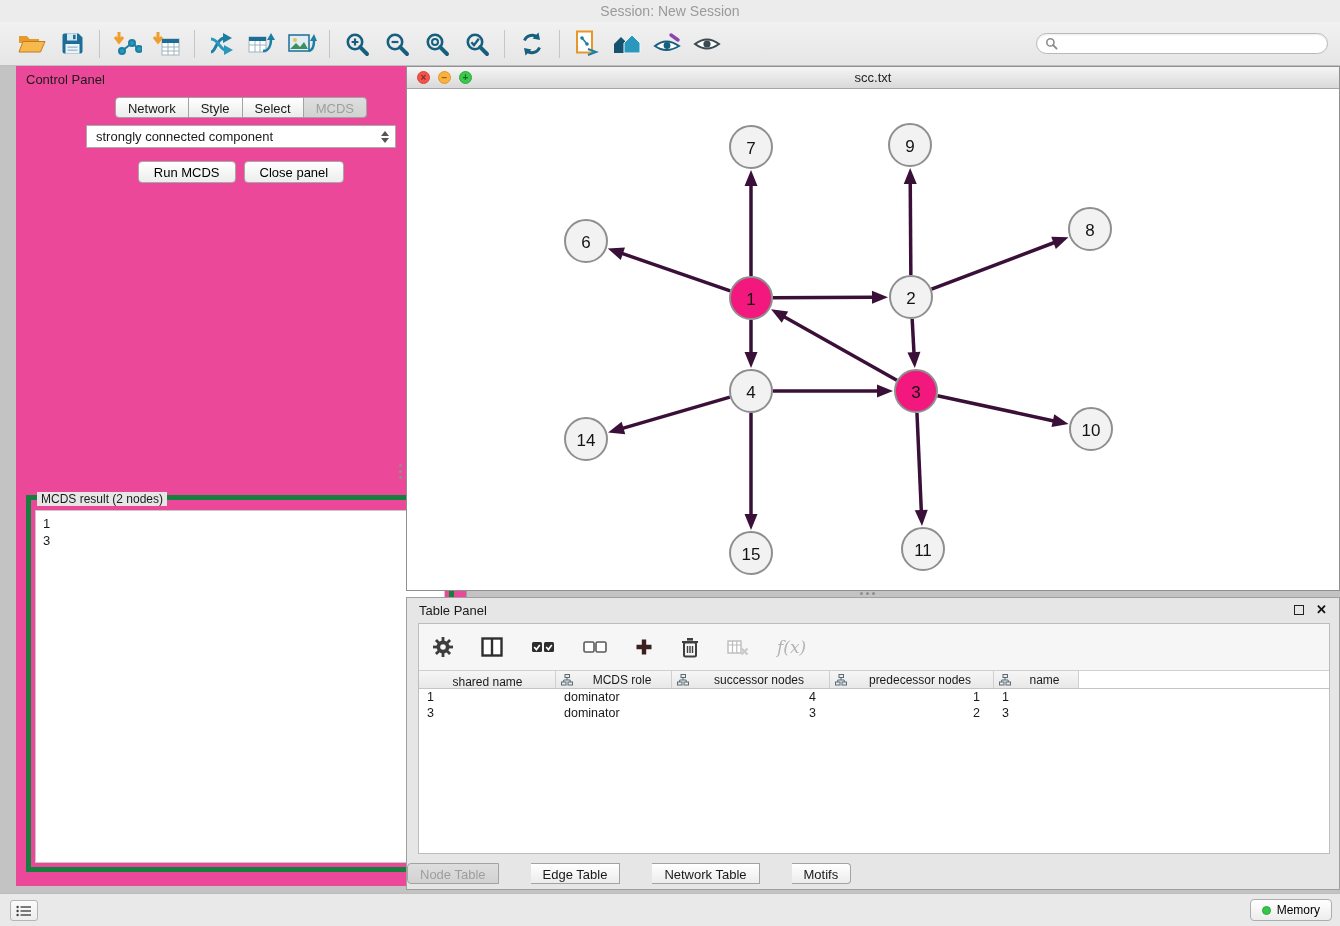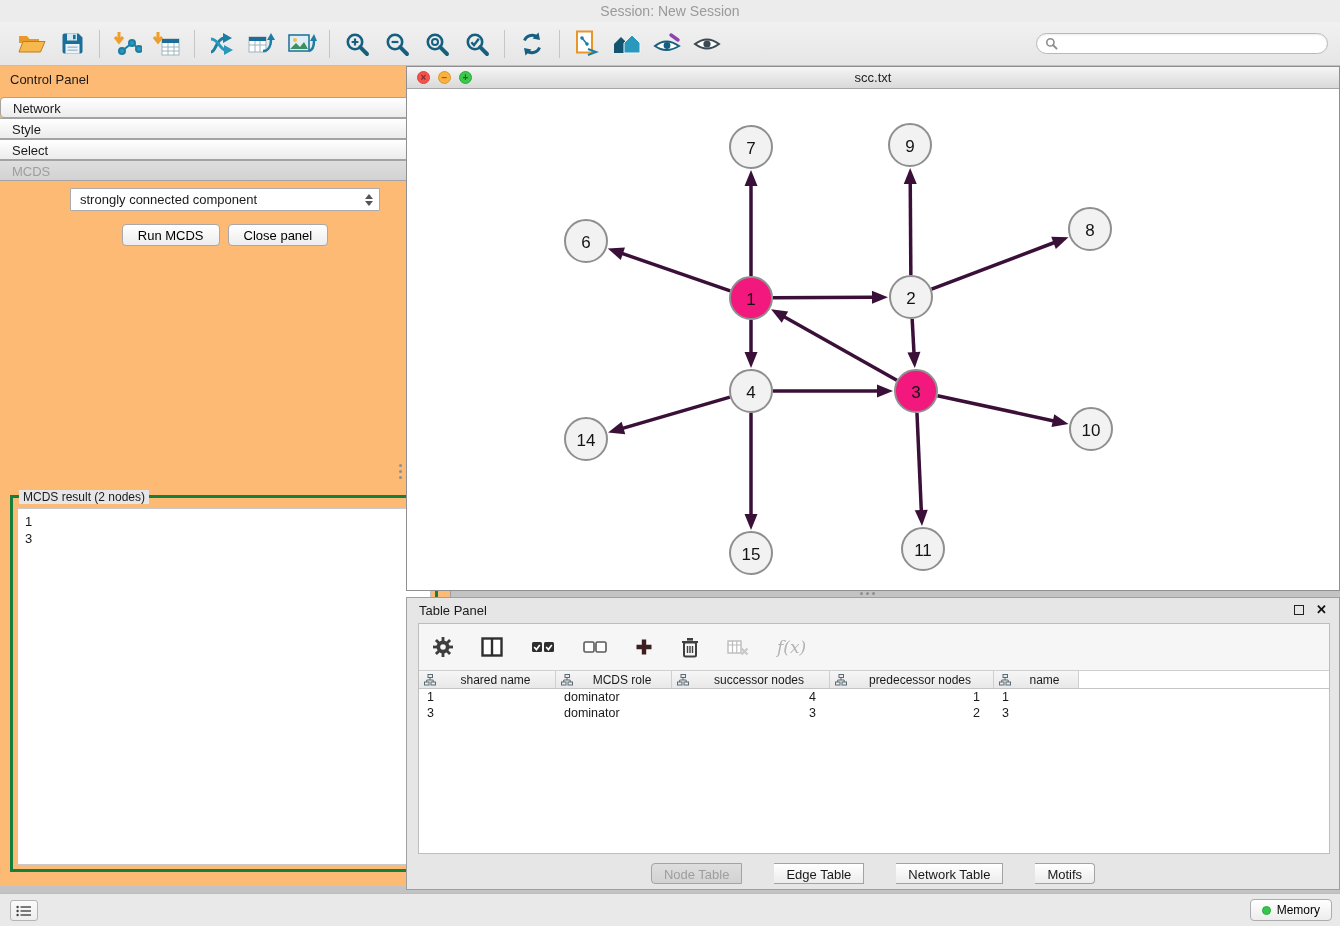--- a/index.html
+++ b/index.html
@@ -16,43 +16,43 @@
     background:transparent; border:none; cursor:default; }
   .tsep { width:1px; height:28px; background:#c6c6c6; margin:0 7px; }
   .search-wrap { margin-left:auto; width:292px; height:21px; background:#fff; border:1px solid #b9b9b9;
     border-radius:11px; display:flex; align-items:center; padding:0 8px; box-shadow:inset 0 1px 2px rgba(0,0,0,.08); }
   .search-wrap input { border:none; outline:none; flex:1; font-size:12px; margin-left:5px; background:transparent; }
 
   
   .workspace { position:absolute; top:66px; left:0; right:0; bottom:33px; background:#c3c3c3; }
 
   
-  .control-panel { position:absolute; left:0; top:0; width:451px; height:820px; background:#fdba74;
+  .control-panel { position:absolute; left:16px; top:0; width:451px; height:820px; background:#ec4899;
     border-right:1px solid #9f9f9f; }
   .panel-header { height:26px; display:flex; align-items:center; padding:0 10px; font-size:13px; }
   .panel-header .spacer { flex:1; }
   .float-icon { width:10px; height:10px; border:1.5px solid #222; margin-right:12px; }
   .close-icon { font-size:13px; font-weight:bold; color:#111; line-height:10px; }
   .seg-tabs { display:flex; justify-content:center; }
   .seg-tab { border:1px solid #a3a3a3; border-left:none; background:linear-gradient(#ffffff,#ececec);
     padding:3px 12px 0; font-size:13px; height:21px; color:#191919; }
   .seg-tab:first-child { border-left:1px solid #a3a3a3; border-radius:4px 0 0 4px; }
   .seg-tab:last-child { border-radius:0 4px 4px 0; }
   .seg-tab.active { background:linear-gradient(#dedede,#d2d2d2); color:#9e9e9e; }
-  .cp-tabs { margin-top:5px;flex-direction:column; }
+  .cp-tabs { margin-top:5px; }
   .opt-label { text-align:center; margin-top:24px; font-size:13px; }
   .criterion-select { margin:7px auto 0; width:310px; height:23px; background:#fff; border:1px solid #ababab;
     border-radius:1px; display:flex; align-items:center; padding:0 6px 0 9px; font-size:13px; }
   .stepper { margin-left:auto; display:flex; flex-direction:column; gap:2px; }
   .stepper .up { width:0; height:0; border-left:4px solid transparent; border-right:4px solid transparent; border-bottom:5px solid #555; }
   .stepper .down { width:0; height:0; border-left:4px solid transparent; border-right:4px solid transparent; border-top:5px solid #555; }
   .btn-row { display:flex; justify-content:center; gap:8px; margin-top:13px; }
   .mac-btn { height:22px; padding:0 15px; border:1px solid #a8a8a8; border-radius:4px;
     background:linear-gradient(#ffffff,#ededed); font-size:13px; font-family:"Liberation Sans", sans-serif; }
-  .result-group { position:absolute; left:10px; right:12px; top:429px; bottom:14px; border:3px solid #15803d;text-decoration:underline; }
+  .result-group { position:absolute; left:10px; right:12px; top:429px; bottom:14px; border:5px solid #15803d;text-decoration:underline; }
   .result-legend { position:absolute; top:-8px; left:6px; background:#e6e6e6; padding:0 4px; font-size:12px; }
   .result-inner { position:absolute; left:4px; right:4px; top:10px; bottom:4px; background:#fff;
     border:1px solid #c9c9c9; padding:4px 7px; font-size:13px; line-height:17px; overflow:hidden; }
 
   
   .network-window { position:absolute; left:406px; top:0; width:934px; height:525px; background:#fff;
     border:1px solid #909090; }
   .nw-titlebar { height:22px; background:linear-gradient(#f5f5f5,#d9d9d9); border-bottom:1px solid #a6a6a6;
     position:relative; display:flex; align-items:center; justify-content:center; font-size:13px; color:#222; }
   .traffic { position:absolute; left:10px; top:4px; display:flex; gap:8px; }
@@ -77,21 +77,21 @@
   .tp-toolbar { height:46px; display:flex; align-items:center; padding:0 14px; gap:28px; background:#f6f6f6; }
   .tp-tool { display:flex; align-items:center; justify-content:center; background:transparent; border:none; }
   .fx-label { font-family:"DejaVu Serif", serif; font-style:italic; color:#b3b3b3; font-size:17px; }
   .tp-head-row { display:flex; height:19px; border-top:1px solid #cfcfcf; border-bottom:1px solid #c5c5c5; }
   .tp-col { display:flex; align-items:center; gap:4px; font-size:12px; padding:0 4px 0 5px;
     background:linear-gradient(#f6f6f6,#e8e8e8); border-right:1px solid #cfcfcf; }
   .tp-col-label { flex:1; text-align:center; }
   .tp-row { display:flex; height:16px; font-size:12.5px; align-items:center; }
   .tp-cell { padding:0 8px; overflow:hidden; white-space:nowrap; }
   .tp-cell.right { text-align:right; padding-right:14px; }
-  .tp-tabs { position:absolute; bottom:5px; left:0; right:0; display:flex; justify-content:center;gap:32px; }
+  .tp-tabs { position:absolute; bottom:5px; left:0; right:0; display:flex; justify-content:flex-start;gap:32px; }
 
   
   .status-bar { position:absolute; left:0; bottom:0; right:0; height:33px; background:#e9e9e9; border-top:1px solid #bdbdbd; }
   .list-btn { position:absolute; left:10px; top:6px; width:28px; height:21px; border:1px solid #b5b5b5;
     border-radius:3px; background:linear-gradient(#fbfbfb,#ededed); display:flex; align-items:center; justify-content:center; }
   .memory-btn { position:absolute; right:8px; top:5px; height:22px; padding:0 11px; border:1px solid #adadad;
     border-radius:4px; background:linear-gradient(#ffffff,#ededed); display:flex; align-items:center; gap:6px; font-size:12px; }
   .mem-dot { width:9px; height:9px; border-radius:50%; background:#34c748; border:1px solid #2aa93c; }
 </style>
 </head>
@@ -404,21 +404,21 @@
               <rect x="1" y="2" width="13" height="12" fill="#fff" stroke="#bcbcbc" stroke-width="1.4"></rect>
               <path d="M1 6 h13 M5.5 2 v12 M9.8 2 v12" stroke="#bcbcbc" stroke-width="1.2" fill="none"></path>
               <path d="M14.5 9.5 l6 6 M20.5 9.5 l-6 6" stroke="#c9c9c9" stroke-width="2.2"></path>
             </svg>
         </button>
         <button class="tp-tool">
           <span class="fx-label">f(x)</span>
         </button>
       </div>
       <div class="tp-head-row">
-          <div class="tp-col" style="width: 137px;">
+          <div class="tp-col" style="width: 137px; flex-direction: column;">
             <svg width="12" height="12" viewBox="0 0 12 12">
               <rect x="4" y="0.5" width="4.5" height="3" fill="#e7edf0" stroke="#5b6b74"></rect>
               <rect x="0.5" y="8" width="4.5" height="3" fill="#e7edf0" stroke="#5b6b74"></rect>
               <rect x="7" y="8" width="4.5" height="3" fill="#e7edf0" stroke="#5b6b74"></rect>
               <path d="M6 3.5 V6 M2.7 8 V6 h6.5 V8" fill="none" stroke="#5b6b74"></path>
             </svg>
             <span class="tp-col-label">shared name</span>
           </div>
           <div class="tp-col" style="width: 116px;">
             <svg width="12" height="12" viewBox="0 0 12 12">

